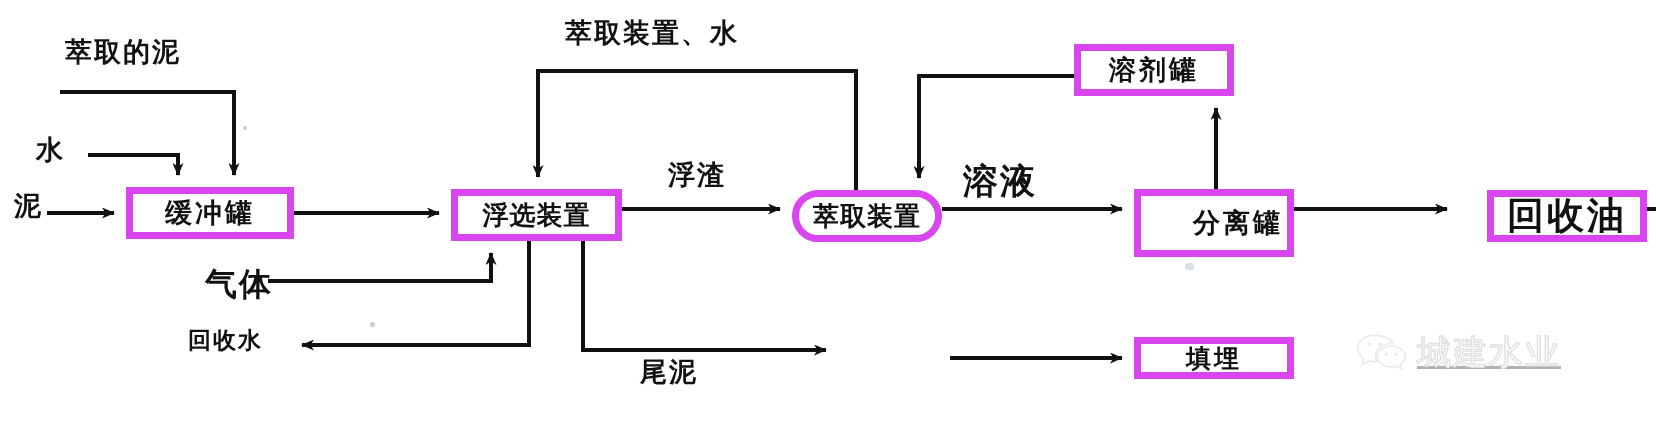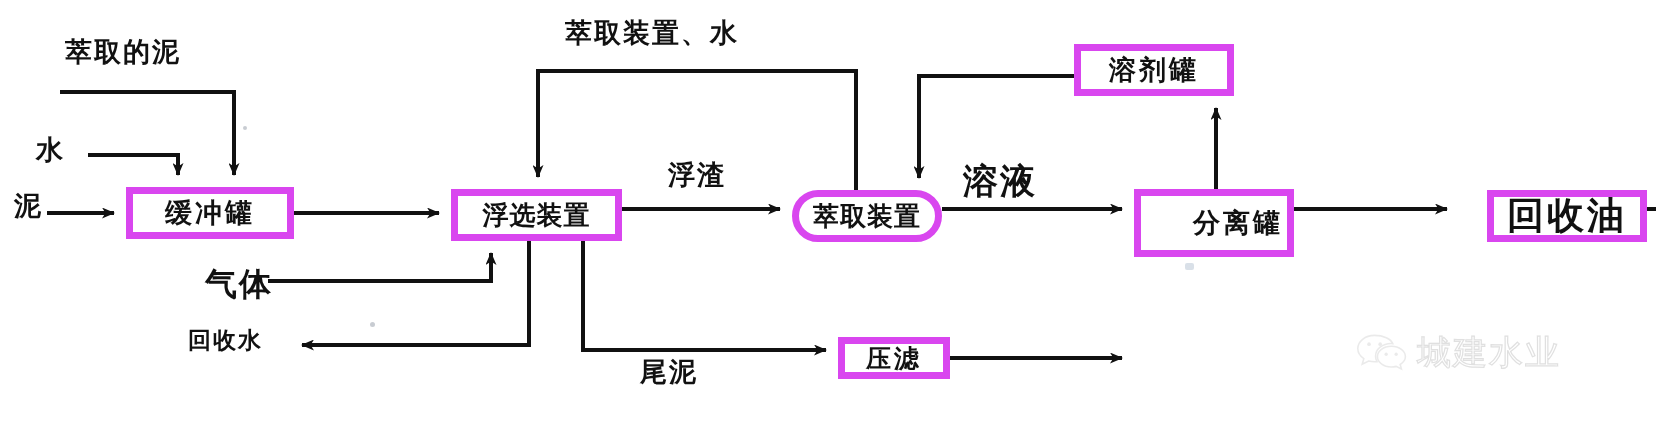--- a/index.html
+++ b/index.html
@@ -48,20 +48,21 @@
   .io-label {
     font-weight: bold;
   }
   #watermark {
     position: absolute;
     display: flex;
     align-items: center;
     gap: 10px;
     opacity: 0.30;
     pointer-events: none;
+    text-decoration: underline;
   }
   #watermark .wm-text {
     font-family: "Liberation Sans", "DejaVu Sans", sans-serif;
     font-size: 34px;
     color: #ffffff;
     letter-spacing: 2px;
     -webkit-text-stroke: 1.2px #9a9a9a;
     text-shadow: 0 0 1px #b5b5b5;
   }
   #watermark .wm-logo {
@@ -138,24 +139,24 @@
   </div>
 
   <div class="node-box" style="left:1134px; top:189px; width:160px; height:68px; font-size:27px;padding-left:48px;">
     <span>分离罐</span>
   </div>
 
   <div class="node-box" style="left:1459px; top:190px; width:160px; height:52px; font-size:37px;margin-left:28px;">
     <span>回收油</span>
   </div>
 
-  <div class="node-box" style="left:838px; top:337px; width:112px; height:42px; font-size:25px;">
-    <span>压滤</span>
+
+  <div class="node-box" style="left:1134px; top:337px; width:160px; height:42px; font-size:25px;">
+    <span>填埋</span>
   </div>
-
 
   <div class="io-label" style="left:65px; top:34px; font-size:27px;">萃取的泥</div>
 
   <div class="io-label" style="left:36px; top:132px; font-size:27px;">水</div>
 
   <div class="io-label" style="left:14px; top:188px; font-size:27px;">泥</div>
 
   <div class="io-label" style="left:205px; top:263px; font-size:32px;">气体</div>
 
   <div class="io-label" style="left:188px; top:325px; font-size:23px;">回收水</div>

